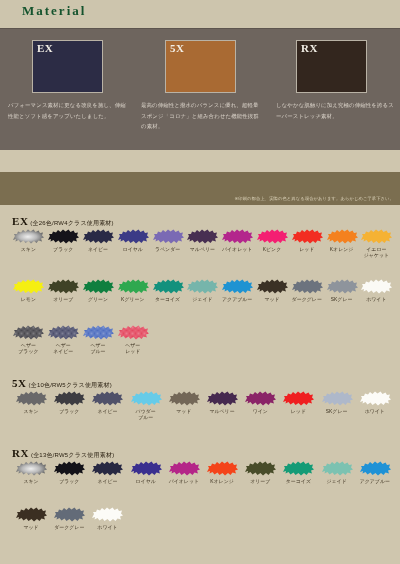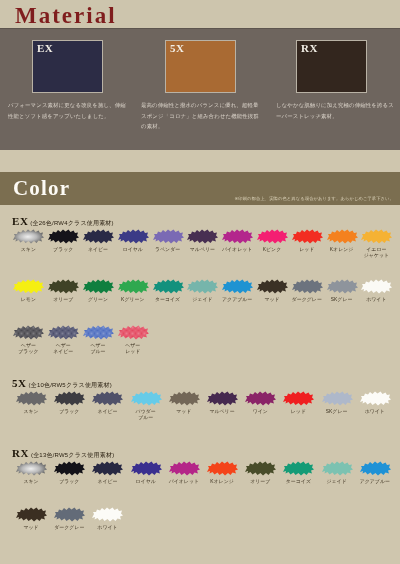--- a/index.html
+++ b/index.html
@@ -18,23 +18,23 @@
   
   .material-head {
     position: absolute; left: 0; top: 0; width: 400px; height: 30px;
     background: #cdc5ad;
   }
   .material-head .rule {
     position: absolute; left: 9px; bottom: 1px; width: 378px; height: 1px;
     background: #6d4c42;
   }
   .material-title {
-    position: absolute; left: 15px; top: 3px;
+    position: absolute; left: 22px; top: 3px;
     font-family: "Liberation Serif", "DejaVu Serif", serif;
-    font-size: 23px; letter-spacing: 2.0px; color: #7f1d1d; font-weight: 700;
+    font-size: 13px; letter-spacing: 2.0px; color: #14532d; font-weight: 700;
   }
   .material-band {
     position: absolute; left: 0; top: 28px; width: 400px; height: 122px;
     background: #6e655e;
   }
   .material-band .inner-line-t {
     position: absolute; left: 0; top: 0; width: 400px; height: 1px; background: #5d554e;
   }
   .mat-cols {
     position: absolute; left: 0; top: 0; width: 400px; height: 122px;
@@ -126,21 +126,20 @@
         <div class="mat-col">
           <div class="swatch-box" style="background: rgb(51, 38, 30);">
             <div class="swatch-code">RX</div>
           </div>
           <div class="mat-desc">しなやかな肌触りに加え究極の伸縮性を誇るスーパーストレッチ素材。</div>
         </div>
       </div>
   </div>
 
   <div class="color-band"></div>
-  <div class="color-title">Color</div>
   <div class="color-note">※印刷の都合上、実際の色と異なる場合があります。あらかじめご了承下さい。</div>
 
   <div class="color-body" id="color-body">
       <div class="grp-head" style="top: 6px;"><span class="grp-code">EX</span><span class="grp-sub"> (全26色/RW4クラス使用素材)</span></div>
       <div class="row" style="top: 22px; padding-left: 11px;">
         <div class="cell" style="width: 34.8px;">
           <div class="blobwrap">
             <svg viewBox="0 0 68 38" preserveAspectRatio="none">
               <defs>
                 <radialGradient id="b0g" cx="48%" cy="52%" r="62%">

